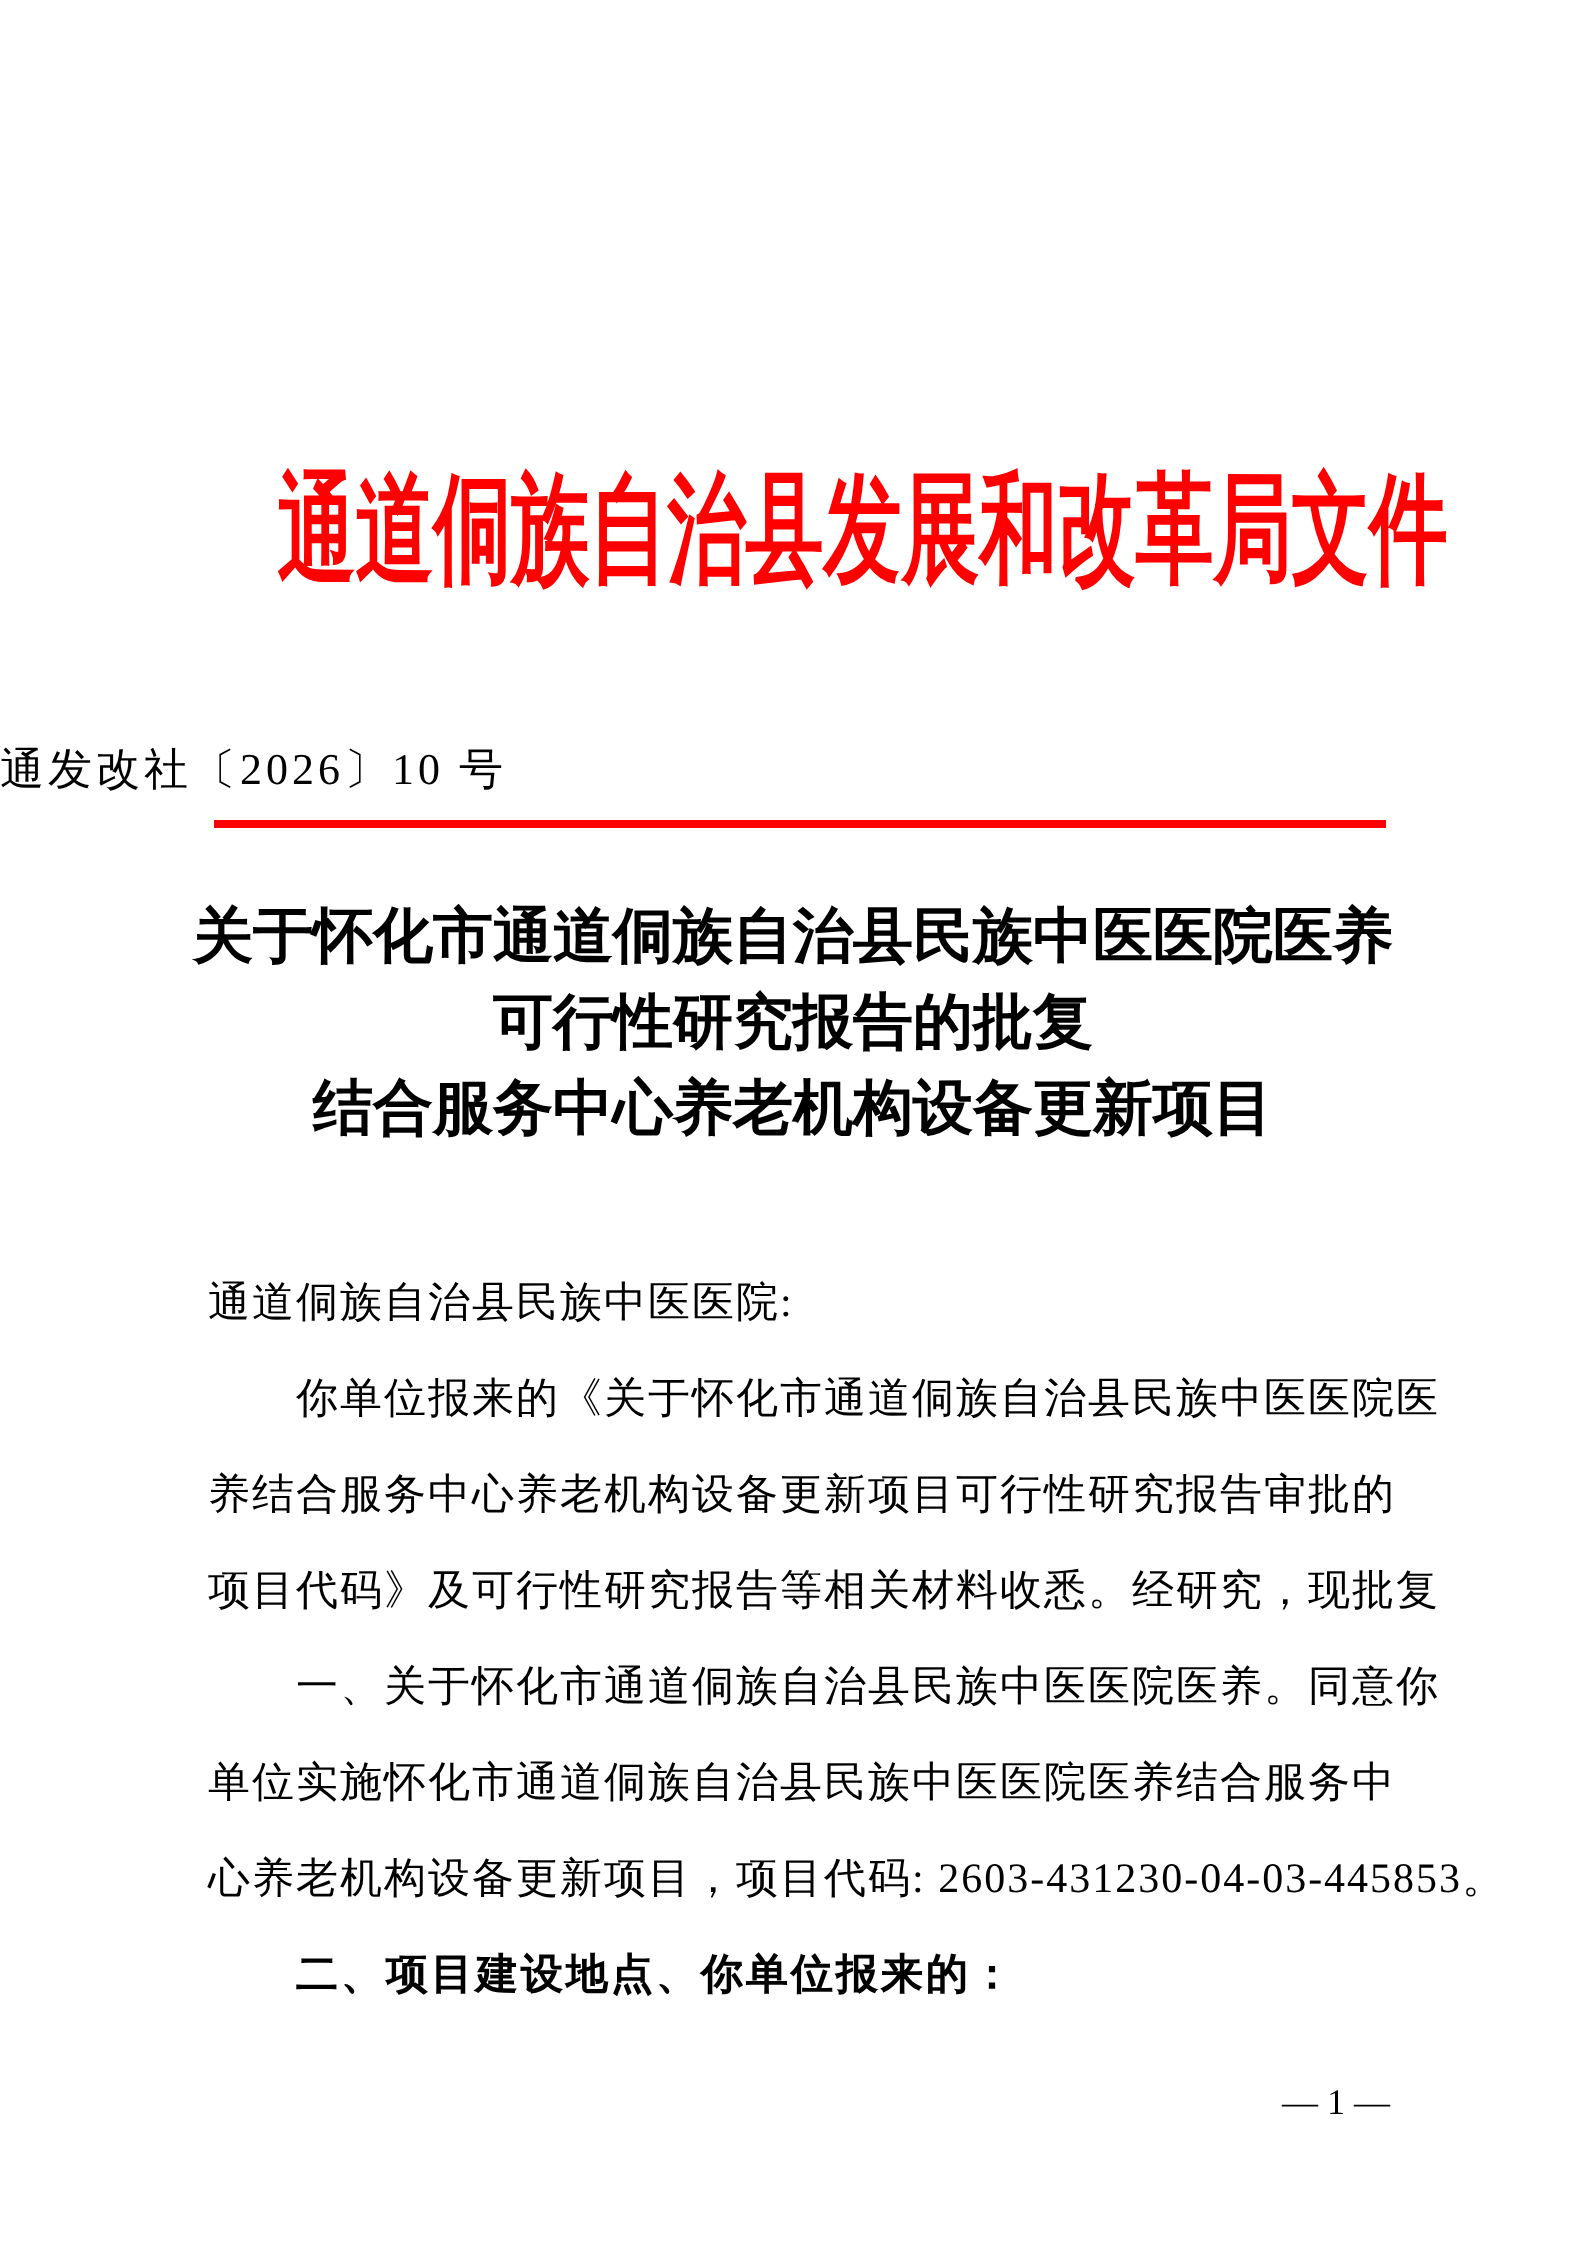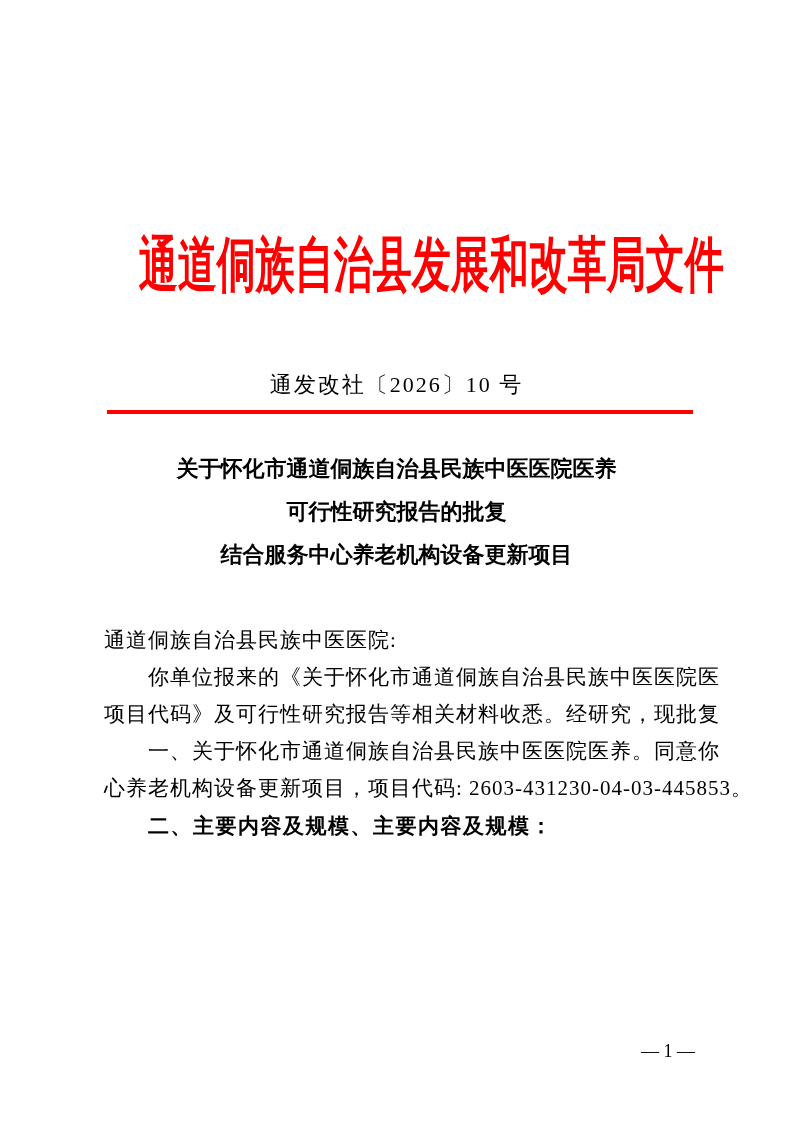--- a/index.html
+++ b/index.html
@@ -12,37 +12,37 @@
   }
   .red-header {
     position:absolute; top:231px; left:0; width:100%;
     text-align:center; white-space:nowrap;
     font-size:60px; line-height:68px; font-weight:bold; color:var(--red);
     transform:scaleX(0.65); transform-origin:50% 50%;
     font-family:"Liberation Serif","DejaVu Serif",serif;
   }
   .doc-number {
     position:absolute; top:370px; left:0; width:100%;
-    text-align:center; font-size:22px; line-height:30px;
+    text-align:left; font-size:22px; line-height:30px;
     letter-spacing:2px; color:var(--ink);
   }
   .red-rule {
     position:absolute; top:410px; left:107px; width:586px; height:4px;
     background:var(--red);
   }
   .doc-title {
     position:absolute; top:447px; left:0; width:100%;
-    text-align:center; font-weight:bold; font-size:22px; line-height:43px;
+    text-align:center; font-weight:bold; font-size:30px; line-height:43px;
     color:var(--ink); font-family:"Liberation Serif","DejaVu Serif",serif;
   }
   .body-block {
     position:absolute; top:622px; left:104px; width:594px;
     font-size:21px; line-height:37px; letter-spacing:1px; color:var(--ink);
   }
-  .body-line { white-space:nowrap; }
+  .body-line { white-space:nowrap;margin-top:11px; }
   .indent { padding-left:44px; }
   .bold-heading {
     font-family:"Liberation Sans","DejaVu Sans",sans-serif;
     font-weight:bold; letter-spacing:1.5px;
   }
   .page-footer {
     position:absolute; top:1040px; left:0; right:98px;
     text-align:right; font-size:18px; line-height:22px; color:var(--ink);
   }
 </style>
@@ -59,21 +59,23 @@
 
   <div class="doc-title">
     <div>关于怀化市通道侗族自治县民族中医医院医养</div>
     <div>可行性研究报告的批复</div>
     <div>结合服务中心养老机构设备更新项目</div>
   </div>
 
   <div class="body-block">
     <div class="body-line">通道侗族自治县民族中医医院:</div>
     <div class="body-line indent">你单位报来的《关于怀化市通道侗族自治县民族中医医院医</div>
+    <div class="body-line">养结合服务中心养老机构设备更新项目可行性研究报告审批的</div>
     <div class="body-line">项目代码》及可行性研究报告等相关材料收悉。经研究，现批复</div>
     <div class="body-line indent">一、关于怀化市通道侗族自治县民族中医医院医养。同意你</div>
+    <div class="body-line">单位实施怀化市通道侗族自治县民族中医医院医养结合服务中</div>
     <div class="body-line">心养老机构设备更新项目，项目代码: 2603-431230-04-03-445853。</div>
-    <div class="body-line indent bold-heading">二、主要内容及规模、主要内容及规模：</div>
+    <div class="body-line indent bold-heading">二、项目建设地点、你单位报来的：</div>
   </div>
 
   <div class="page-footer">— 1 —</div>
 
 </div>
 
 </body></html>

